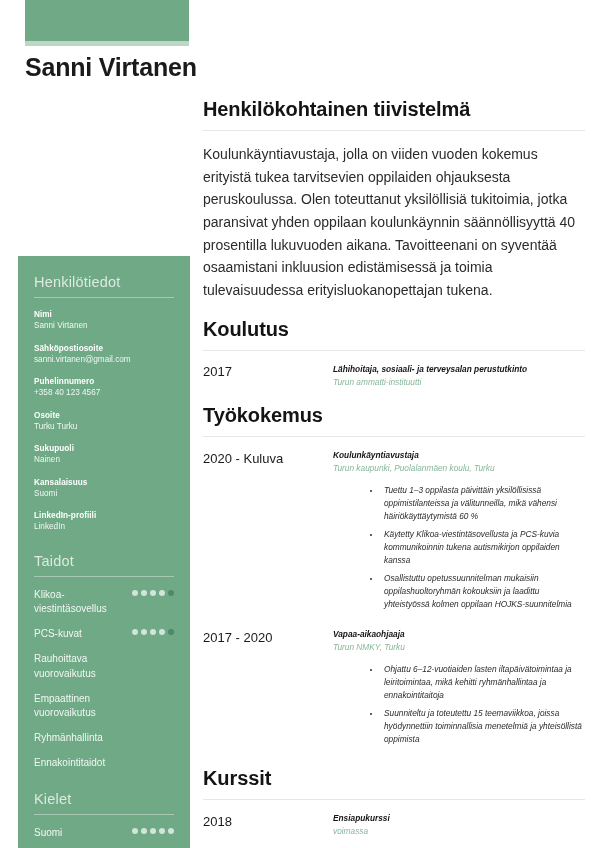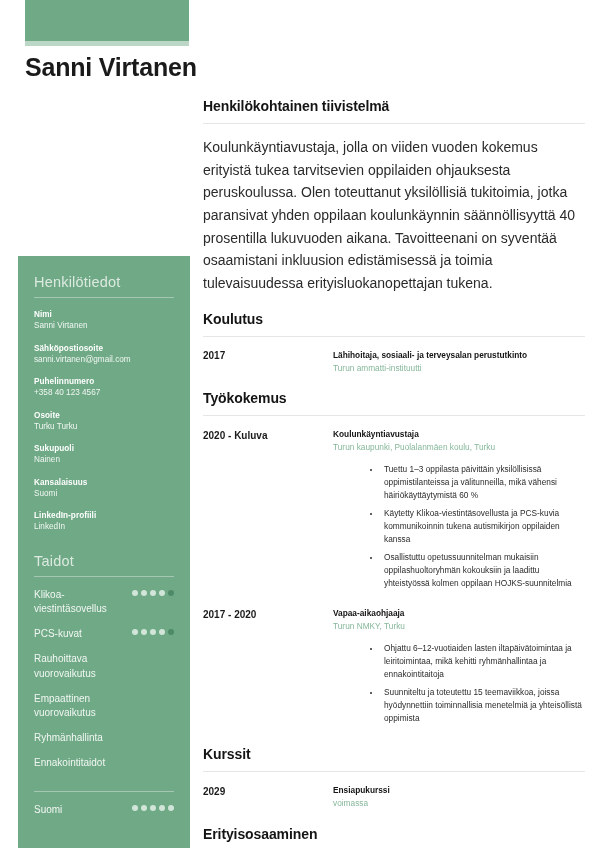--- a/index.html
+++ b/index.html
@@ -123,21 +123,21 @@
 
   
   .main {
     position: absolute;
     left: 203px;
     top: 98px;
     width: 382px;
   }
 
   .sec-title {
-    font-size: 14px;
+    font-size: 20px;
     font-weight: bold;
     color: #141414;
     letter-spacing: -0.1px;
   }
   .sec-rule {
     height: 1px;
     background: #e6e6e6;
     margin-top: 9px;
     margin-bottom: 12px;
   }
@@ -151,27 +151,27 @@
   }
 
   
   .entry {
     display: flex;
     margin-bottom: 12px;
   }
   .entry-date {
     width: 130px;
     flex-shrink: 0;
-    font-size: 10px;
-    font-weight: bold;
+    font-size: 13px;
+    font-weight: normal;
     color: #1a1a1a;
     line-height: 1.45;
     padding-top: 0.5px;
   }
-  .entry-body { flex: 1; }
+  .entry-body { flex: 1; font-style: italic; }
   .entry-title {
     font-size: 8.3px;
     font-weight: bold;
     color: #141414;
     line-height: 1.45;
   }
   .entry-sub {
     font-size: 8.3px;
     color: #86b79a;
     line-height: 1.5;
@@ -274,20 +274,21 @@
         </div>
         <div class="rate-row">
           <div class="rate-name">Ryhmänhallinta</div>
         </div>
         <div class="rate-row">
           <div class="rate-name">Ennakointitaidot</div>
         </div>
       </div>
 
     <div class="side-gap"></div>
+    <div class="side-heading">Kielet</div>
     <div class="side-rule"></div>
     <div id="languages-list">
         <div class="rate-row">
           <div class="rate-name">Suomi</div>
           <div class="dots">
             <span class="dot on"></span>
             <span class="dot on"></span>
             <span class="dot on"></span>
             <span class="dot on"></span>
             <span class="dot on"></span>
@@ -347,21 +348,21 @@
             </div>
           </div>
         </div>
     </section>
 
     <section class="sec">
       <div class="sec-title">Kurssit</div>
       <div class="sec-rule"></div>
       <div id="courses-entries">
           <div class="entry">
-            <div class="entry-date">2029</div>
+            <div class="entry-date">2018</div>
             <div class="entry-body">
               <div class="entry-title">Ensiapukurssi</div>
               <div class="entry-sub">voimassa</div>
             </div>
           </div>
         </div>
     </section>
 
     <section class="sec">
       <div class="sec-title">Erityisosaaminen</div>

